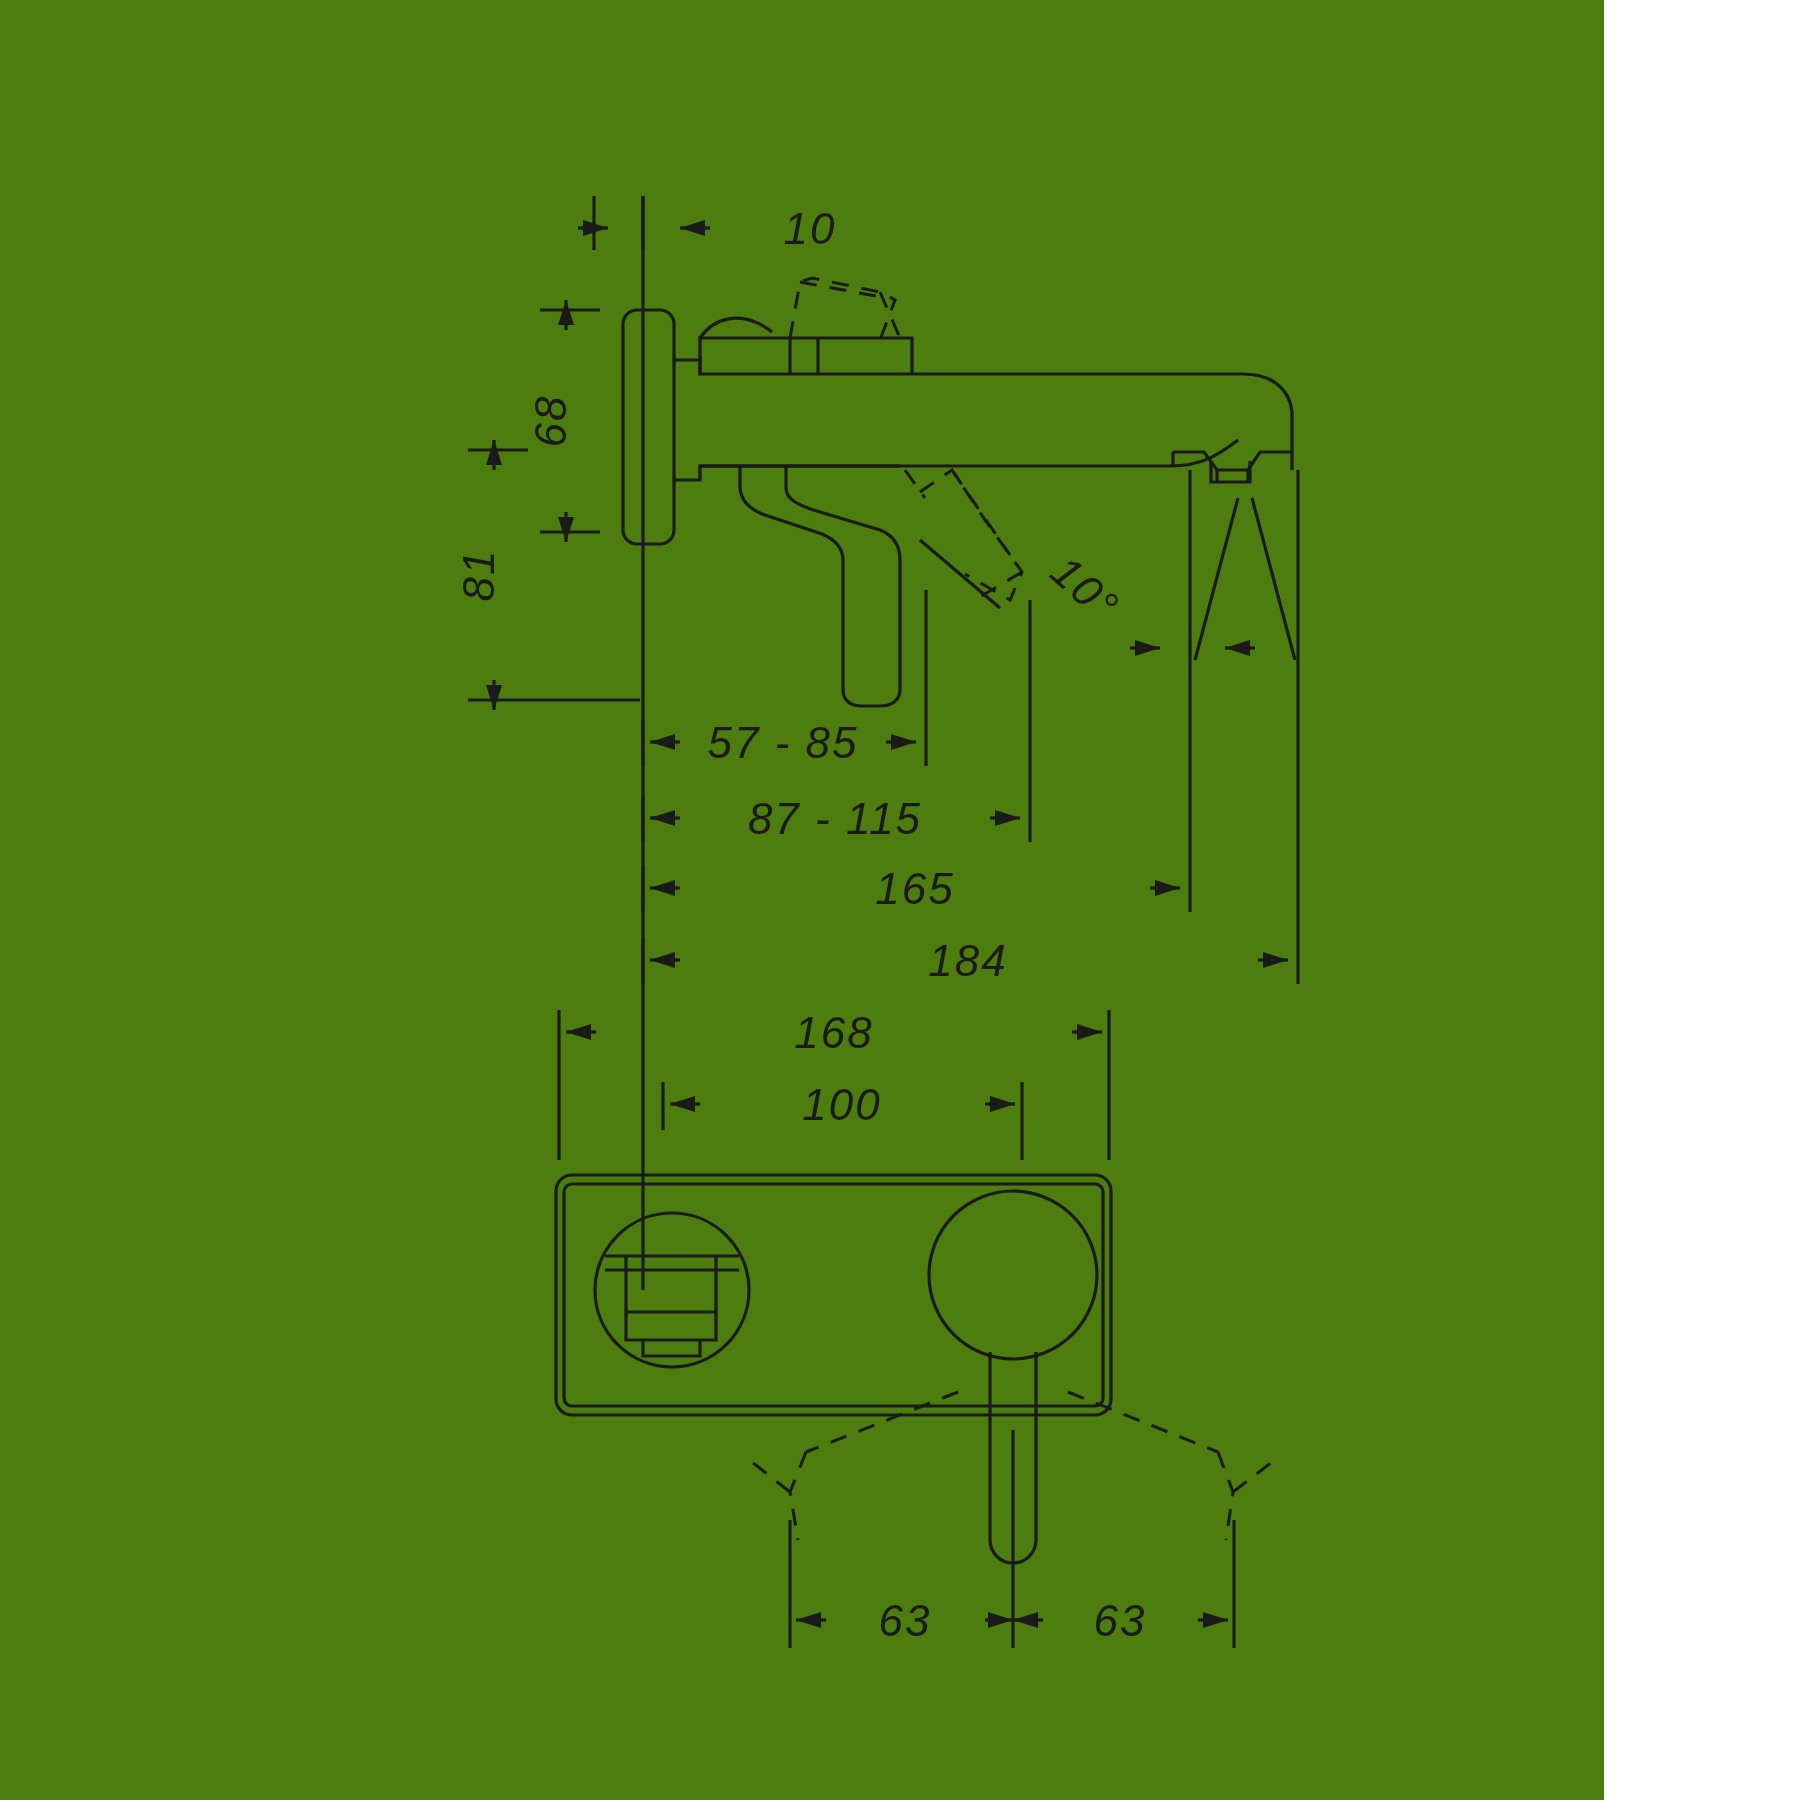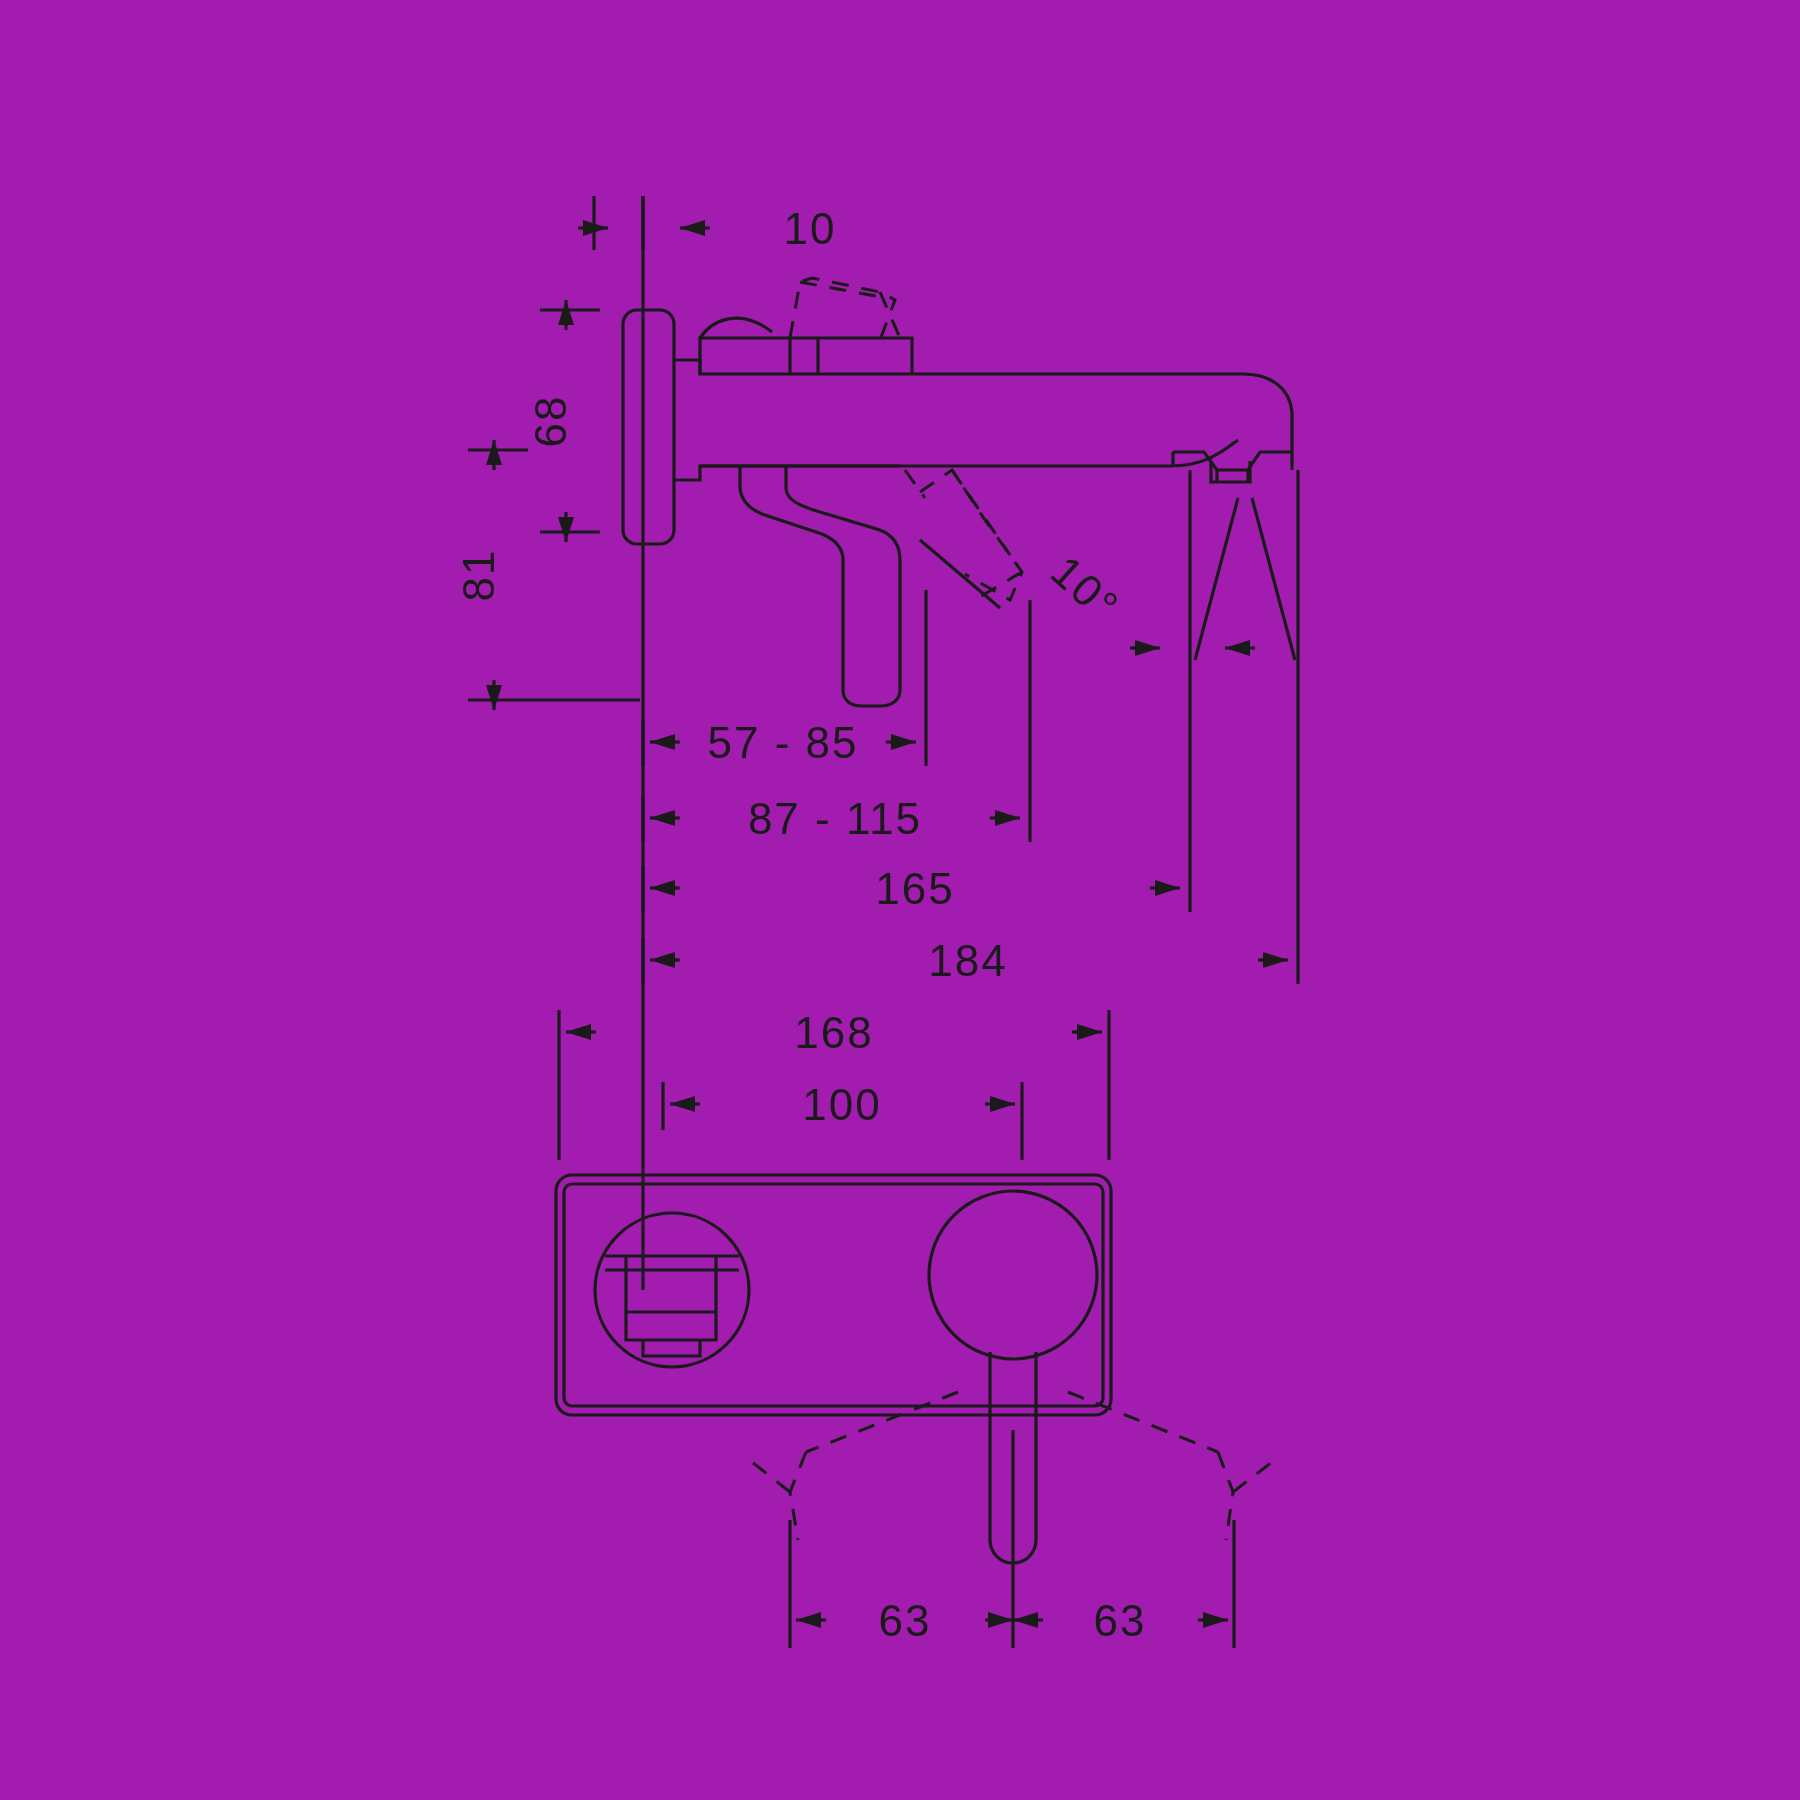--- a/index.html
+++ b/index.html
@@ -8,23 +8,24 @@
     background: #ffffff;
   }
   body {
     width: 1800px;
     height: 1800px;
     font-family: "Liberation Sans", sans-serif;
     overflow: hidden;
   }
   #stage {
     position: relative;
-    width: 1800px;
+    width: 1604px;
     height: 1800px;
-    background: #a21caf;
+    background: #4d7c0f;
+    font-style: italic;
   }
   svg#drawing {
     position: absolute;
     left: 0;
     top: 0;
     width: 1800px;
     height: 1800px;
   }
   .dimtext {
     font-family: "Liberation Sans", sans-serif;

